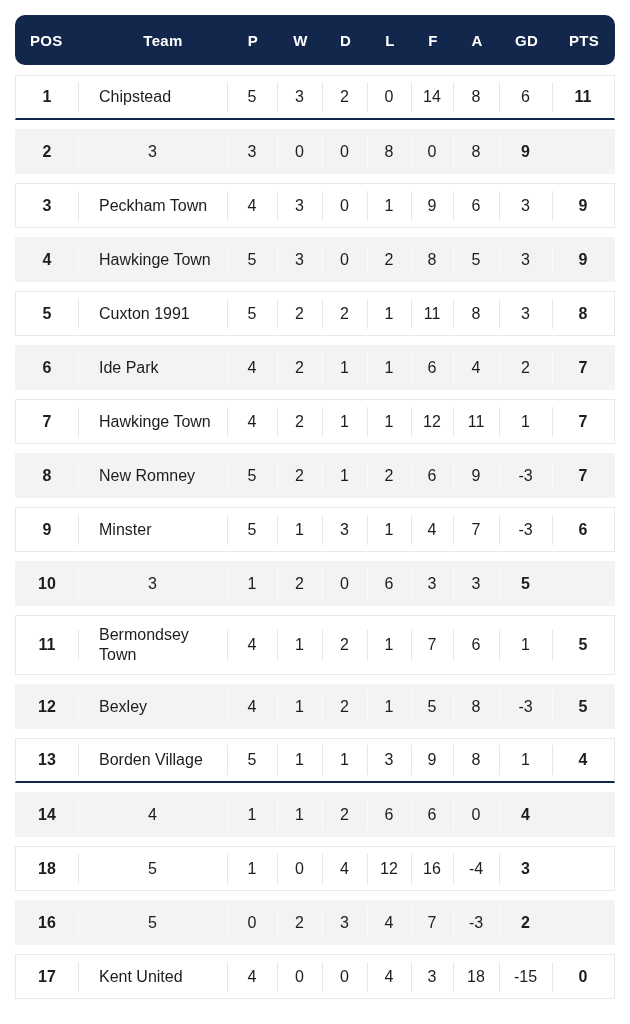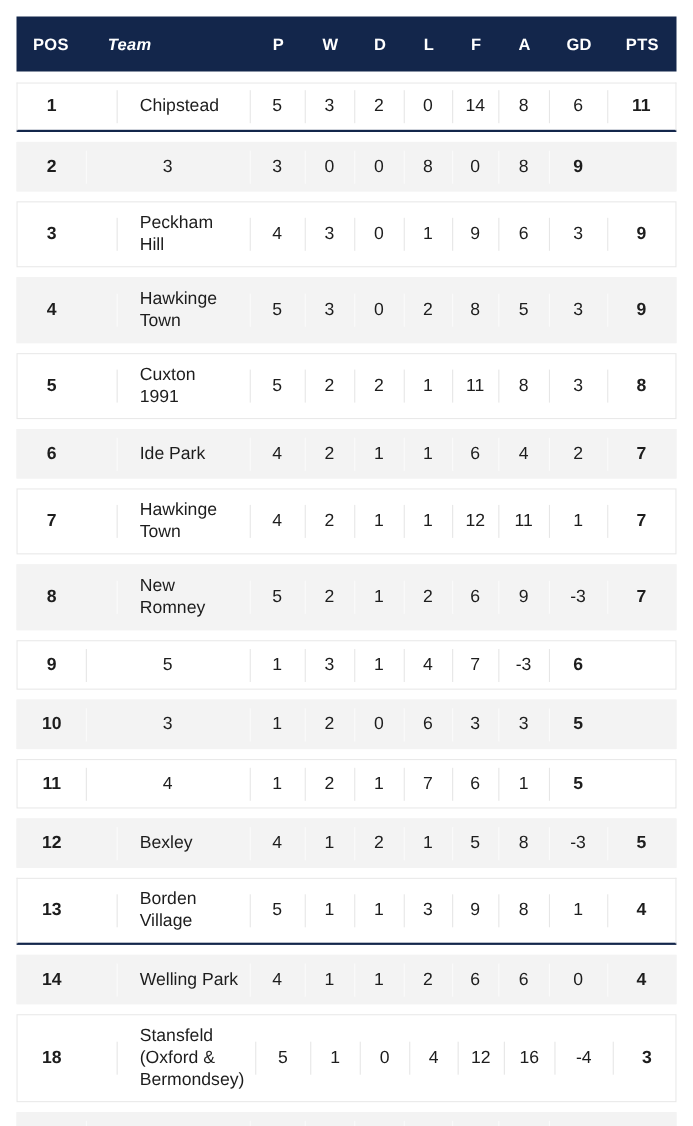--- a/index.html
+++ b/index.html
@@ -27,24 +27,25 @@
     align-items:center;
   }
 
   .header-row{
     background:var(--navy);
     color:var(--header-text);
     height:50px;
     font-size:15px;
     font-weight:700;
     margin-bottom:10px;
+    border-radius:10px;
   }
   .hcell{text-align:center; letter-spacing:0.3px;}
   .hcell.pos-h{text-align:left; padding-left:15px;}
-  .hcell.team-h{text-align:left; padding-left:21px;font-style:italic;}
+  .hcell.team-h{text-align:center; padding-left:21px;}
 
   .rows{display:flex; flex-direction:column; row-gap:9px;}
 
   .row{
     background:#ffffff;
     border:1px solid var(--row-border);
     min-height:45px;
     padding:9px 0;
   }
   .row.alt{
@@ -60,21 +61,20 @@
     text-align:center;
     font-size:16px;
     line-height:20px;
   }
   .cell.pos{font-weight:700;}
   .cell.pts{font-weight:700;}
   .cell.team{
     text-align:left;
     padding-left:21px;
     padding-right:10px;
-    margin-left:28px;
   }
   
   .row .cell:not(.pos)::before{
     content:"";
     position:absolute;
     left:0;
     top:50%;
     transform:translateY(-50%);
     width:1px;
     height:30px;
@@ -121,21 +121,21 @@
       <div class="cell">3</div>
       <div class="cell">0</div>
       <div class="cell">0</div>
       <div class="cell">8</div>
       <div class="cell">0</div>
       <div class="cell">8</div>
       <div class="cell pts">9</div>
     </div>
       <div class="row grid-cols">
       <div class="cell pos">3</div>
-      <div class="cell team">Peckham Hill</div>
+      <div class="cell team">Peckham Town</div>
       <div class="cell">4</div>
       <div class="cell">3</div>
       <div class="cell">0</div>
       <div class="cell">1</div>
       <div class="cell">9</div>
       <div class="cell">6</div>
       <div class="cell">3</div>
       <div class="cell pts">9</div>
     </div>
       <div class="row grid-cols alt">
@@ -193,20 +193,21 @@
       <div class="cell">2</div>
       <div class="cell">1</div>
       <div class="cell">2</div>
       <div class="cell">6</div>
       <div class="cell">9</div>
       <div class="cell">-3</div>
       <div class="cell pts">7</div>
     </div>
       <div class="row grid-cols">
       <div class="cell pos">9</div>
+      <div class="cell team">Minster</div>
       <div class="cell">5</div>
       <div class="cell">1</div>
       <div class="cell">3</div>
       <div class="cell">1</div>
       <div class="cell">4</div>
       <div class="cell">7</div>
       <div class="cell">-3</div>
       <div class="cell pts">6</div>
     </div>
       <div class="row grid-cols alt">
@@ -215,20 +216,21 @@
       <div class="cell">1</div>
       <div class="cell">2</div>
       <div class="cell">0</div>
       <div class="cell">6</div>
       <div class="cell">3</div>
       <div class="cell">3</div>
       <div class="cell pts">5</div>
     </div>
       <div class="row grid-cols">
       <div class="cell pos">11</div>
+      <div class="cell team">Bermondsey Town</div>
       <div class="cell">4</div>
       <div class="cell">1</div>
       <div class="cell">2</div>
       <div class="cell">1</div>
       <div class="cell">7</div>
       <div class="cell">6</div>
       <div class="cell">1</div>
       <div class="cell pts">5</div>
     </div>
       <div class="row grid-cols alt">
@@ -250,33 +252,31 @@
       <div class="cell">1</div>
       <div class="cell">1</div>
       <div class="cell">3</div>
       <div class="cell">9</div>
       <div class="cell">8</div>
       <div class="cell">1</div>
       <div class="cell pts">4</div>
     </div>
       <div class="row grid-cols alt">
       <div class="cell pos">14</div>
-      <div class="cell team">Welling Park</div>
       <div class="cell">4</div>
       <div class="cell">1</div>
       <div class="cell">1</div>
       <div class="cell">2</div>
       <div class="cell">6</div>
       <div class="cell">6</div>
       <div class="cell">0</div>
       <div class="cell pts">4</div>
     </div>
       <div class="row grid-cols">
       <div class="cell pos">18</div>
-      <div class="cell team">Stansfeld (Oxford &amp; Bermondsey)</div>
       <div class="cell">5</div>
       <div class="cell">1</div>
       <div class="cell">0</div>
       <div class="cell">4</div>
       <div class="cell">12</div>
       <div class="cell">16</div>
       <div class="cell">-4</div>
       <div class="cell pts">3</div>
     </div>
       <div class="row grid-cols alt">

